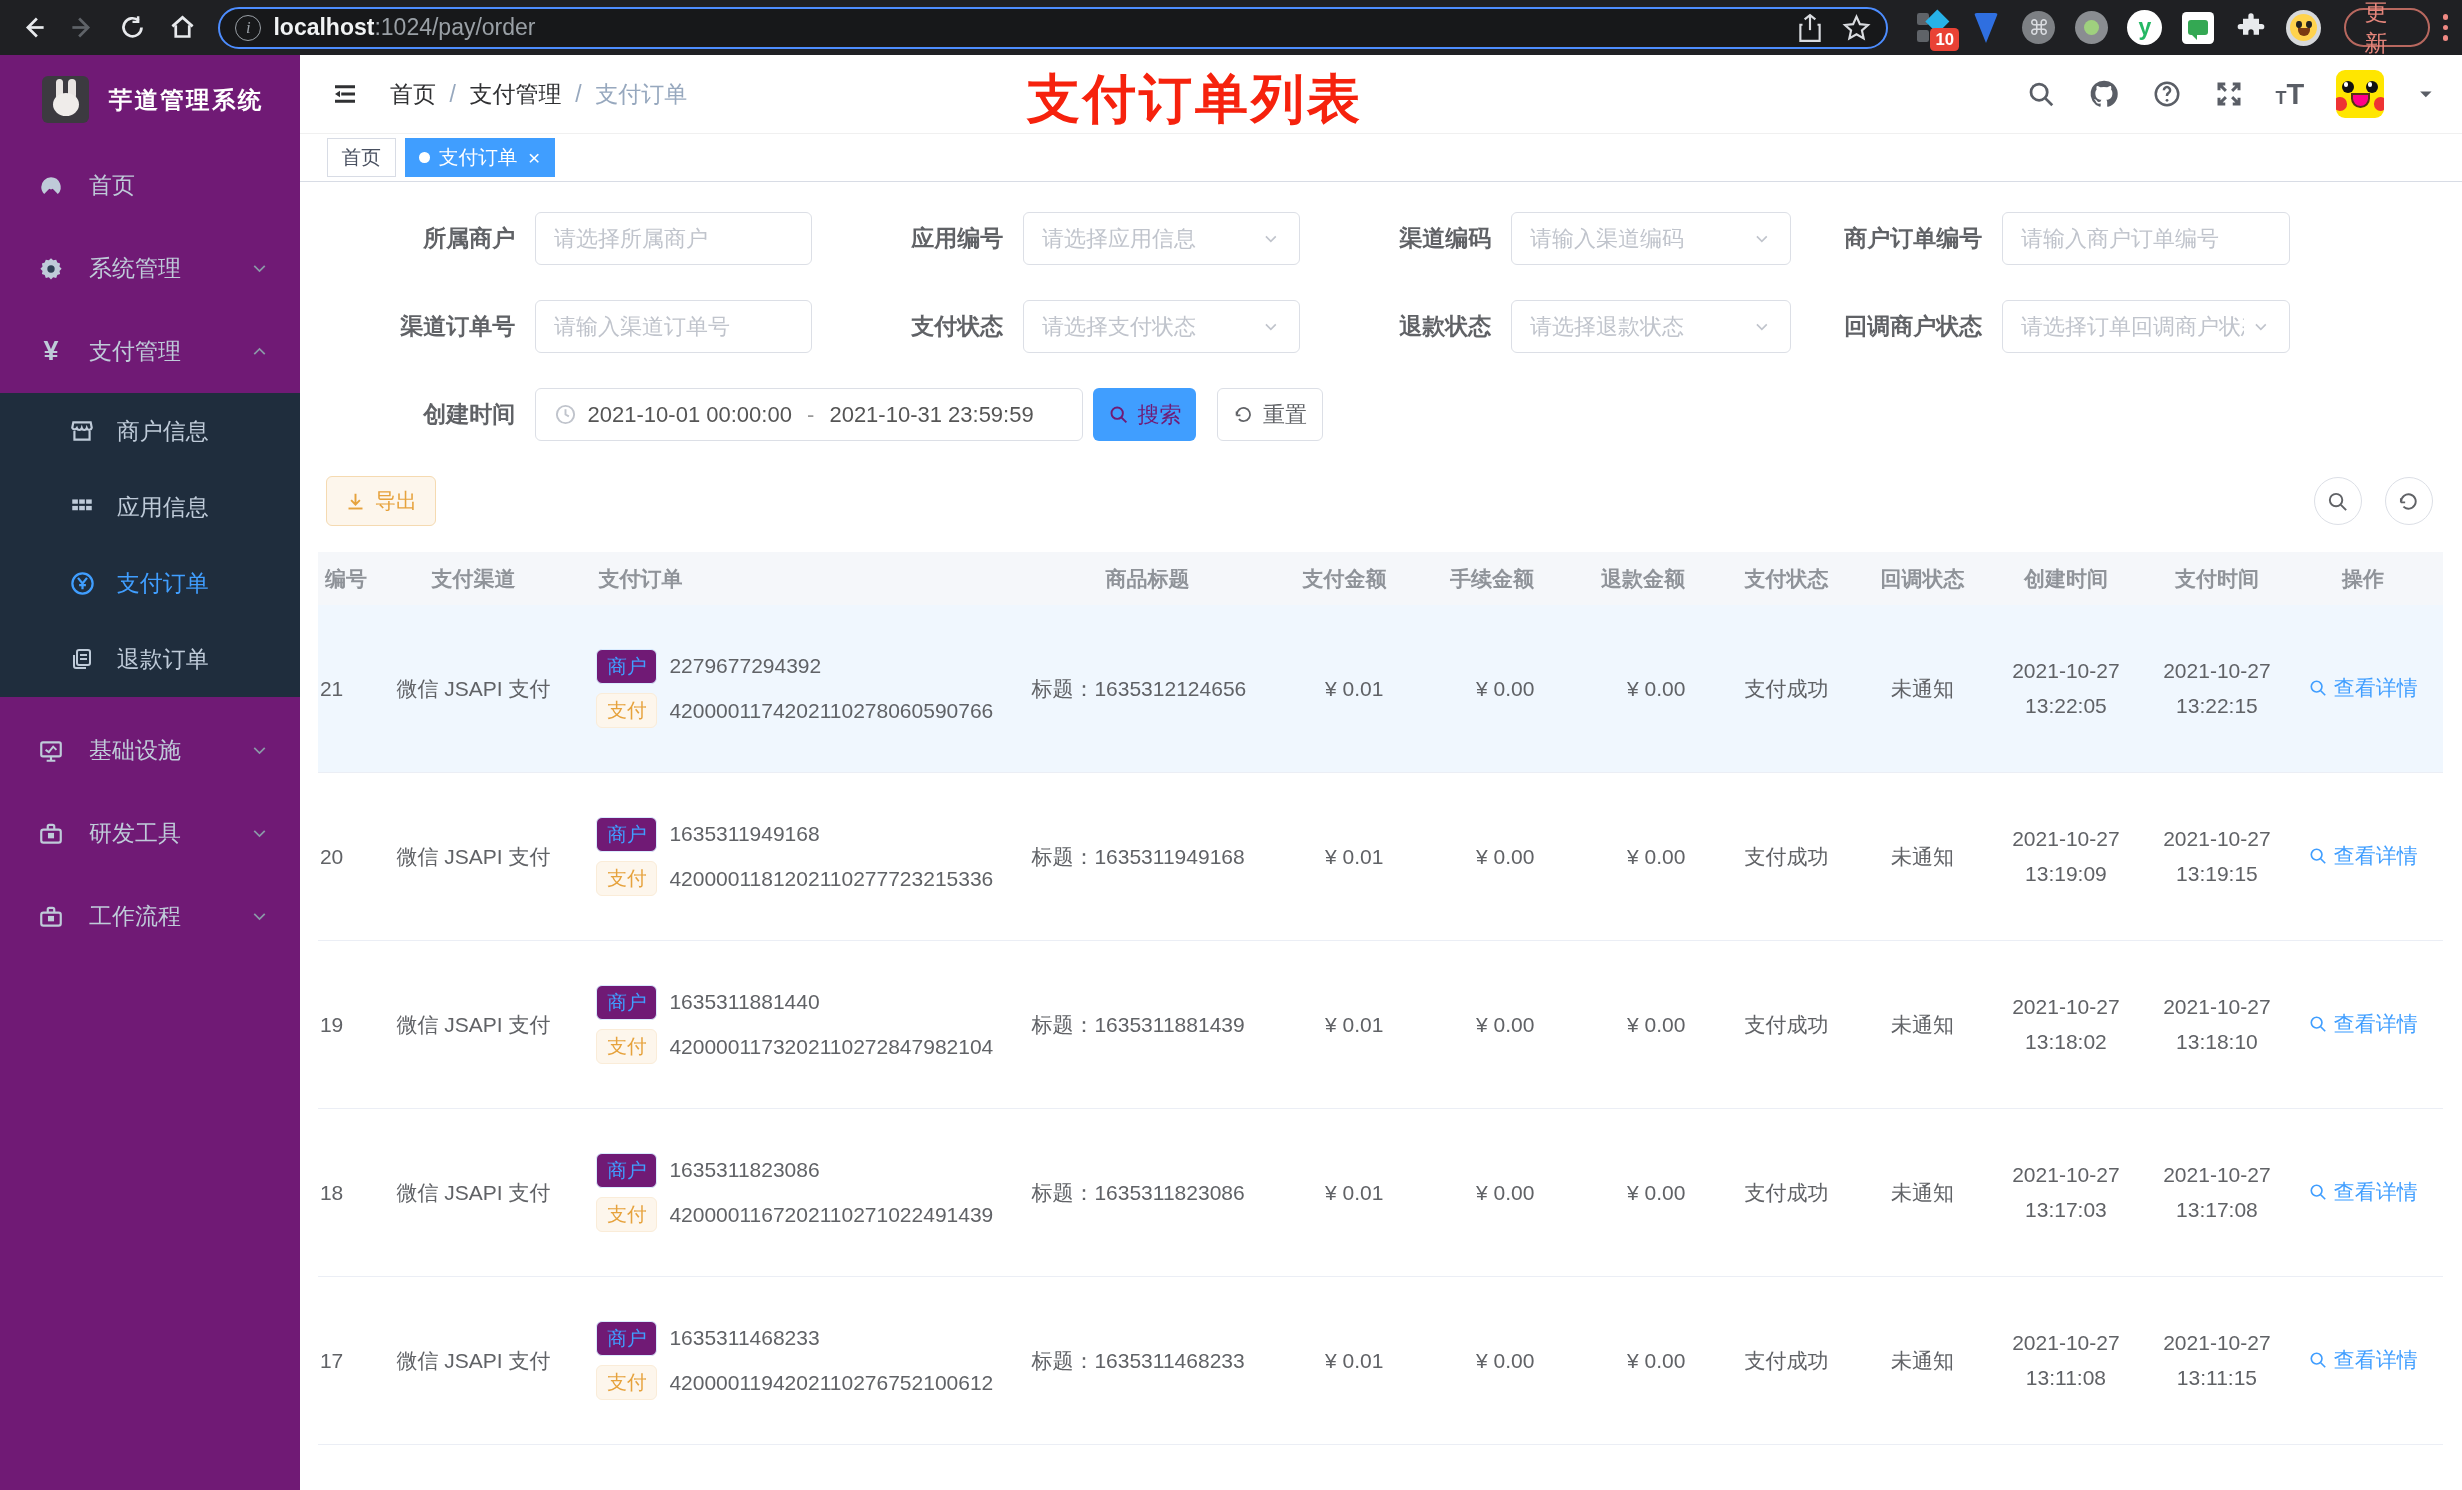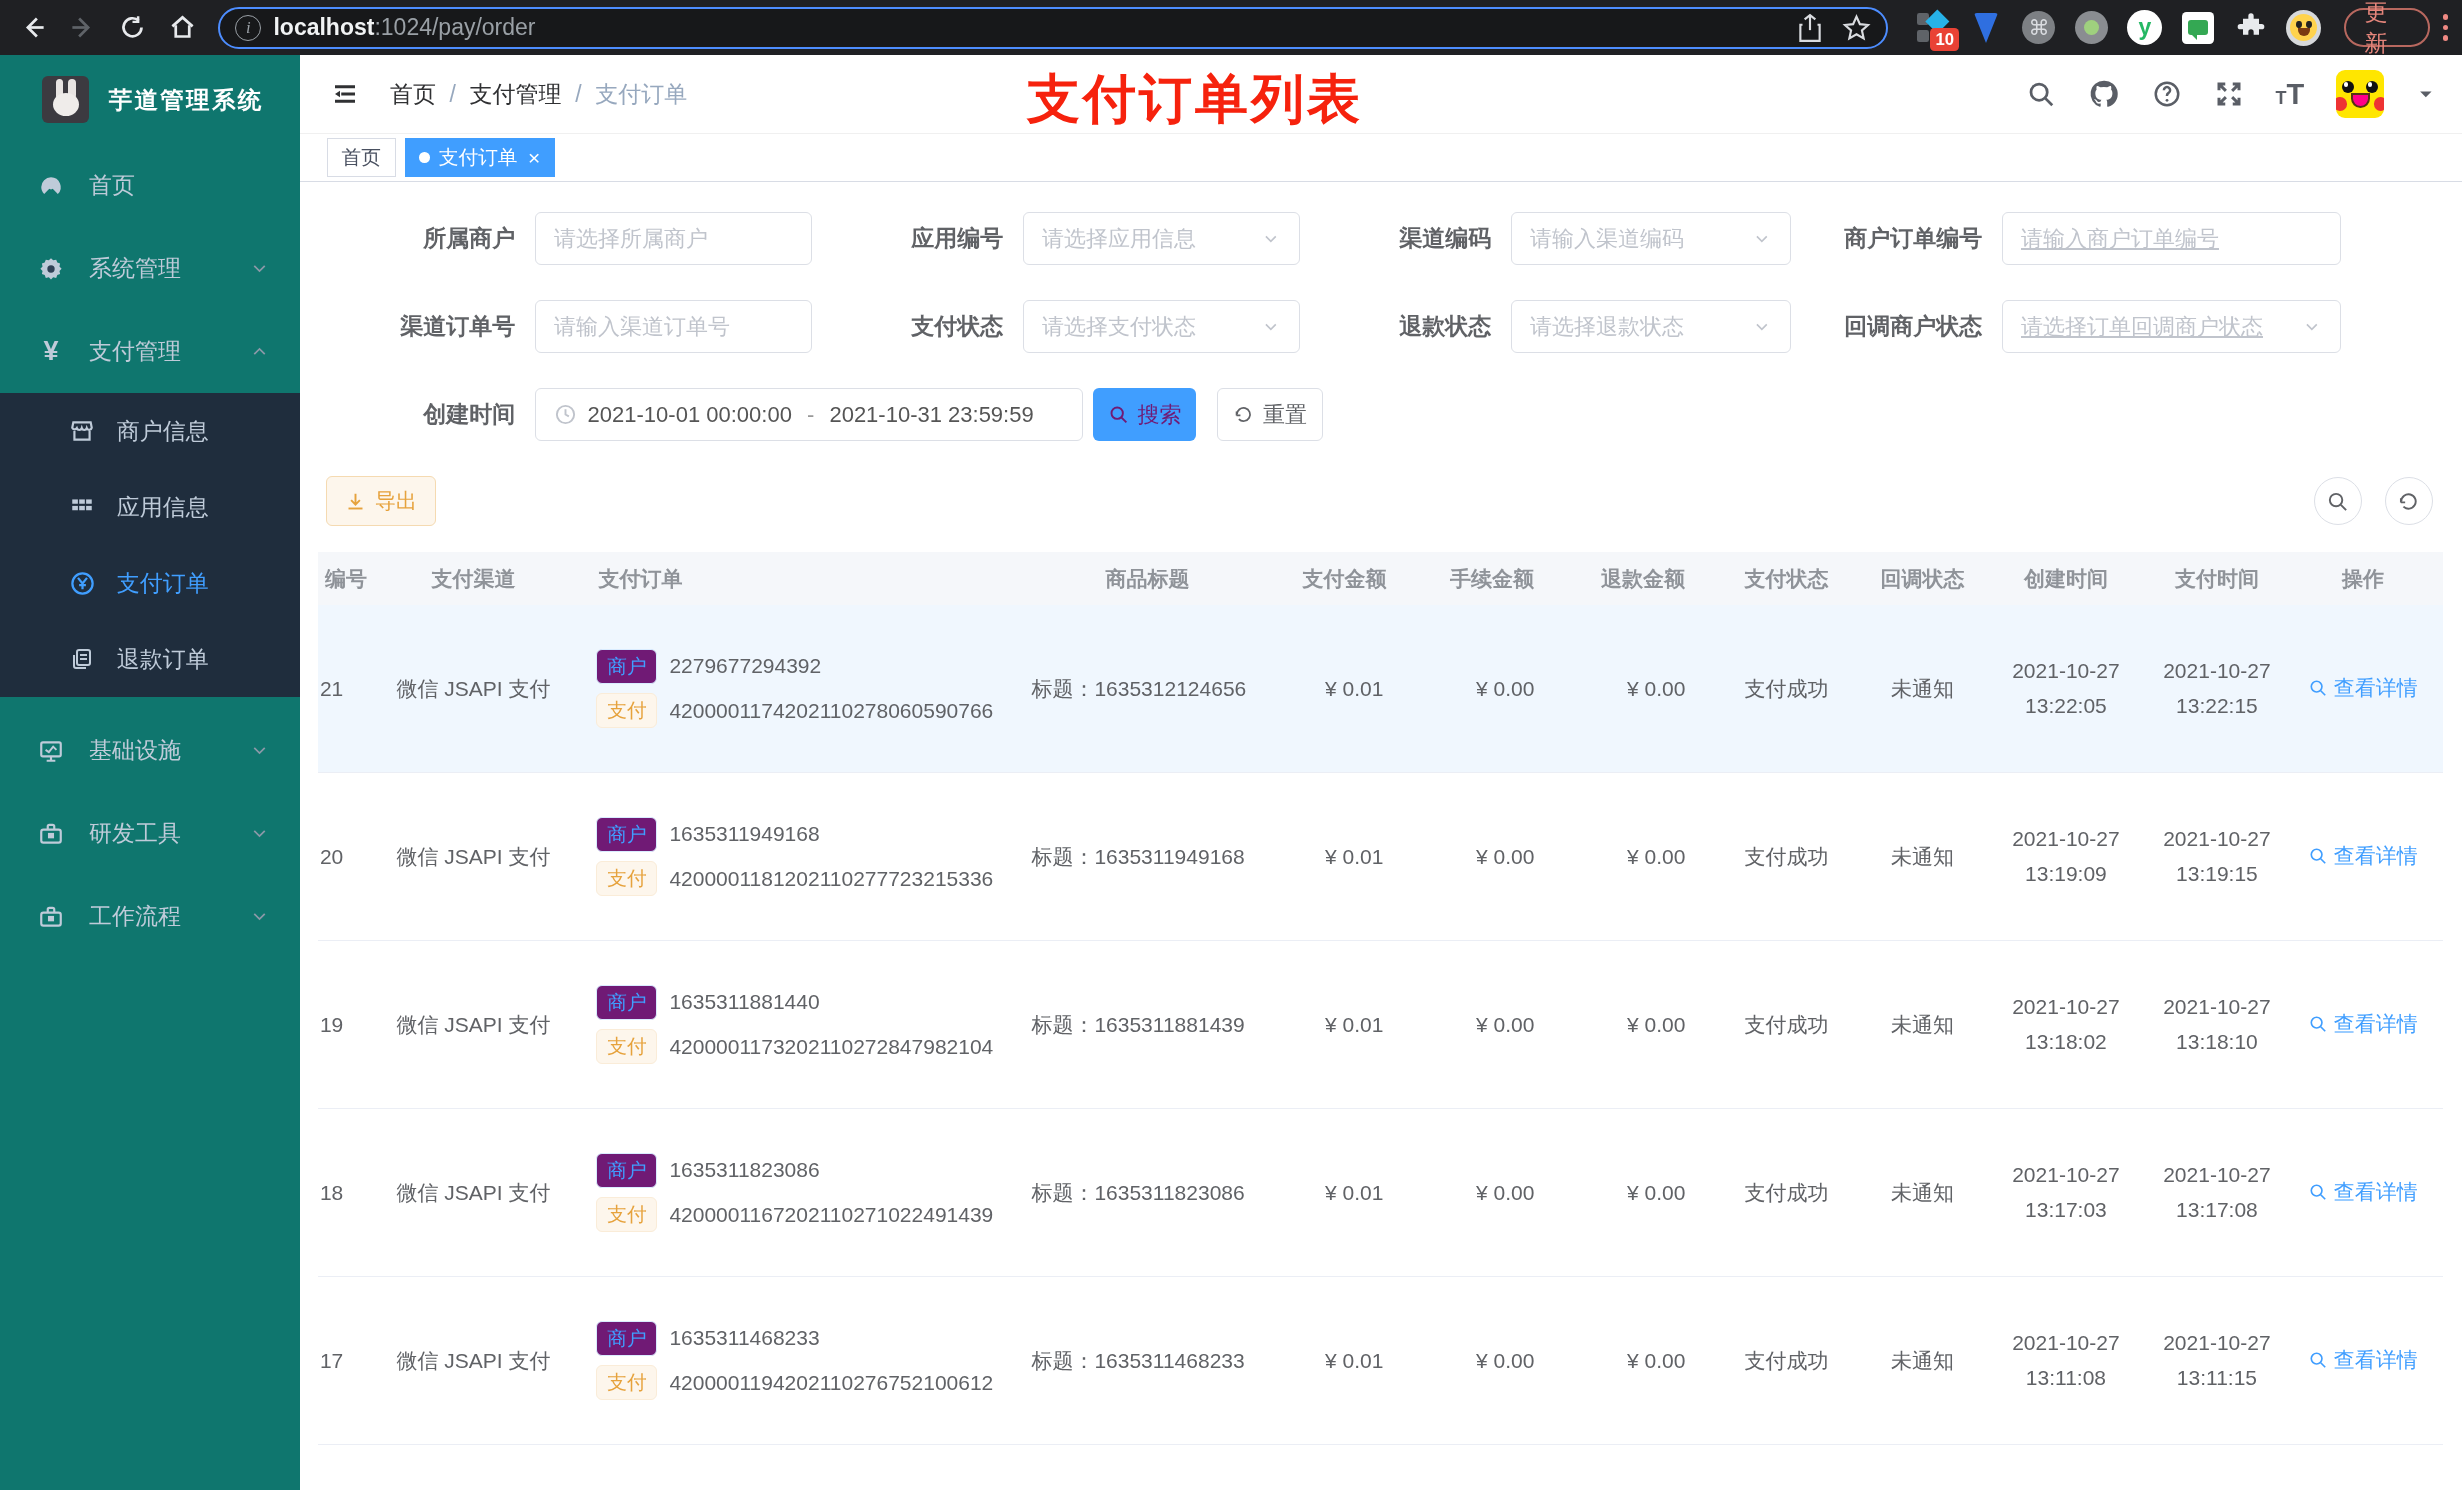--- a/index.html
+++ b/index.html
@@ -39,21 +39,21 @@
   .emoji { width:36px;height:36px;border-radius:50%;background:#d7d9db;display:flex;align-items:center;justify-content:center;position:relative;}
   .emoji .face{width:27px;height:27px;border-radius:50%;background:#ffd34d;position:relative;}
   .emoji .e{position:absolute;width:5.3px;height:6.8px;border-radius:50%;background:#222;top:6.8px;}
   .emoji .m{position:absolute;width:12px;height:7.6px;border-radius:0 0 12px 12px;background:#7a3b12;left:7.6px;top:14.4px;}
   .update-btn { margin-left:23px; height:39px; padding:0 18px; border:2.3px solid #b8685f;
     border-radius:21px; color:#e5857b; font-size:23px; display:flex; align-items:center; }
   .menu-dots { margin-left:13.6px; margin-right:13.6px; display:flex; flex-direction:column; gap:5.3px;}
   .menu-dots i { width:5.3px; height:5.3px; border-radius:50%; background:#ef8983; }
 
   
-  .sidebar { position:absolute; left:0; top:55px; width:300px; height:1436px; background:#0f766e; }
+  .sidebar { position:absolute; left:0; top:55px; width:300px; height:1436px; background:#701a75; }
   .logo-row { height:89px; display:flex; align-items:center; padding-left:42px; }
   .logo-img { width:47px; height:47px; border-radius:6px; background:#3c3a40; position:relative; overflow:hidden; flex:none;}
   .bunny-ear{position:absolute;width:7.6px;height:19.7px;border-radius:6px;background:#e8e4e2;top:3px;}
   .bunny-head{position:absolute;width:26px;height:23px;border-radius:50%;background:#efecea;left:10.6px;top:16.7px;}
   .logo-title { color:#fff; font-size:23.5px; font-weight:700; margin-left:19.7px; letter-spacing:2.3px;}
   .menu-item { height:83px; display:flex; align-items:center; color:#bfcbd9; font-size:23px; position:relative; cursor:pointer;}
   .menu-item .mi-icon { width:30px; margin-left:36px; margin-right:23px; display:flex; justify-content:center; color:#bfcbd9; flex:none;}
   .menu-item .chev { position:absolute; right:30px; color:#8b99a8; }
   .submenu { background:#1f2d3d; }
   .submenu .menu-item { height:76px; }
@@ -90,21 +90,21 @@
   .f-row { display:flex; height:53px; margin-bottom:35px; }
   .fgroup { display:flex; align-items:center; }
   .flabel { font-size:23px; color:#606266; font-weight:700; text-align:right; padding-right:19.7px; white-space:nowrap;}
   .fl-1 { width:209px; } .fl-n { width:211px; }
   .fctrl { height:53px; border:1.5px solid #dcdfe6; border-radius:6px; background:#fff;
     display:flex; align-items:center; padding:0 18px; font-size:22px; color:#c0c4cc; }
   .fctrl input { border:none; outline:none; width:100%; font-size:22px; color:#606266; background:transparent;}
   .fctrl input::placeholder { color:#c0c4cc; }
   .sel .ph { flex:1; white-space:nowrap; overflow:hidden; }
   .sel .sel-ar { color:#c0c4cc; margin-left:7.6px; flex:none;}
-  .w366 { width:277px; } .w370 { width:280px; } .w380 { width:339px;text-decoration:underline; }
+  .w366 { width:277px; } .w370 { width:280px; } .w380 { width:288px; }
   .date-ctrl { width:548px; color:#606266; gap:10.6px;}
   .date-ctrl .dtxt { font-size:22px; color:#555; white-space:nowrap;}
   .date-sep { color:#999; padding:0 4.5px;}
   .btn { height:53px; border-radius:6px; font-size:22px; display:flex; align-items:center;
     justify-content:center; gap:9px; cursor:pointer; border:1.5px solid transparent; white-space:nowrap;}
   .btn-search { background:#409eff; color:#701a75; width:103px; margin-left:10px;}
   .btn-reset { background:#fff; color:#606266; border-color:#dcdfe6; width:106px; margin-left:21px;}
 
   .toolbar { display:flex; align-items:center; margin-top:3px;text-align:center; }
   .btn-export { background:#fdf6ec; color:#e6a23c; border:1.5px solid #f5dab1; height:50px;

